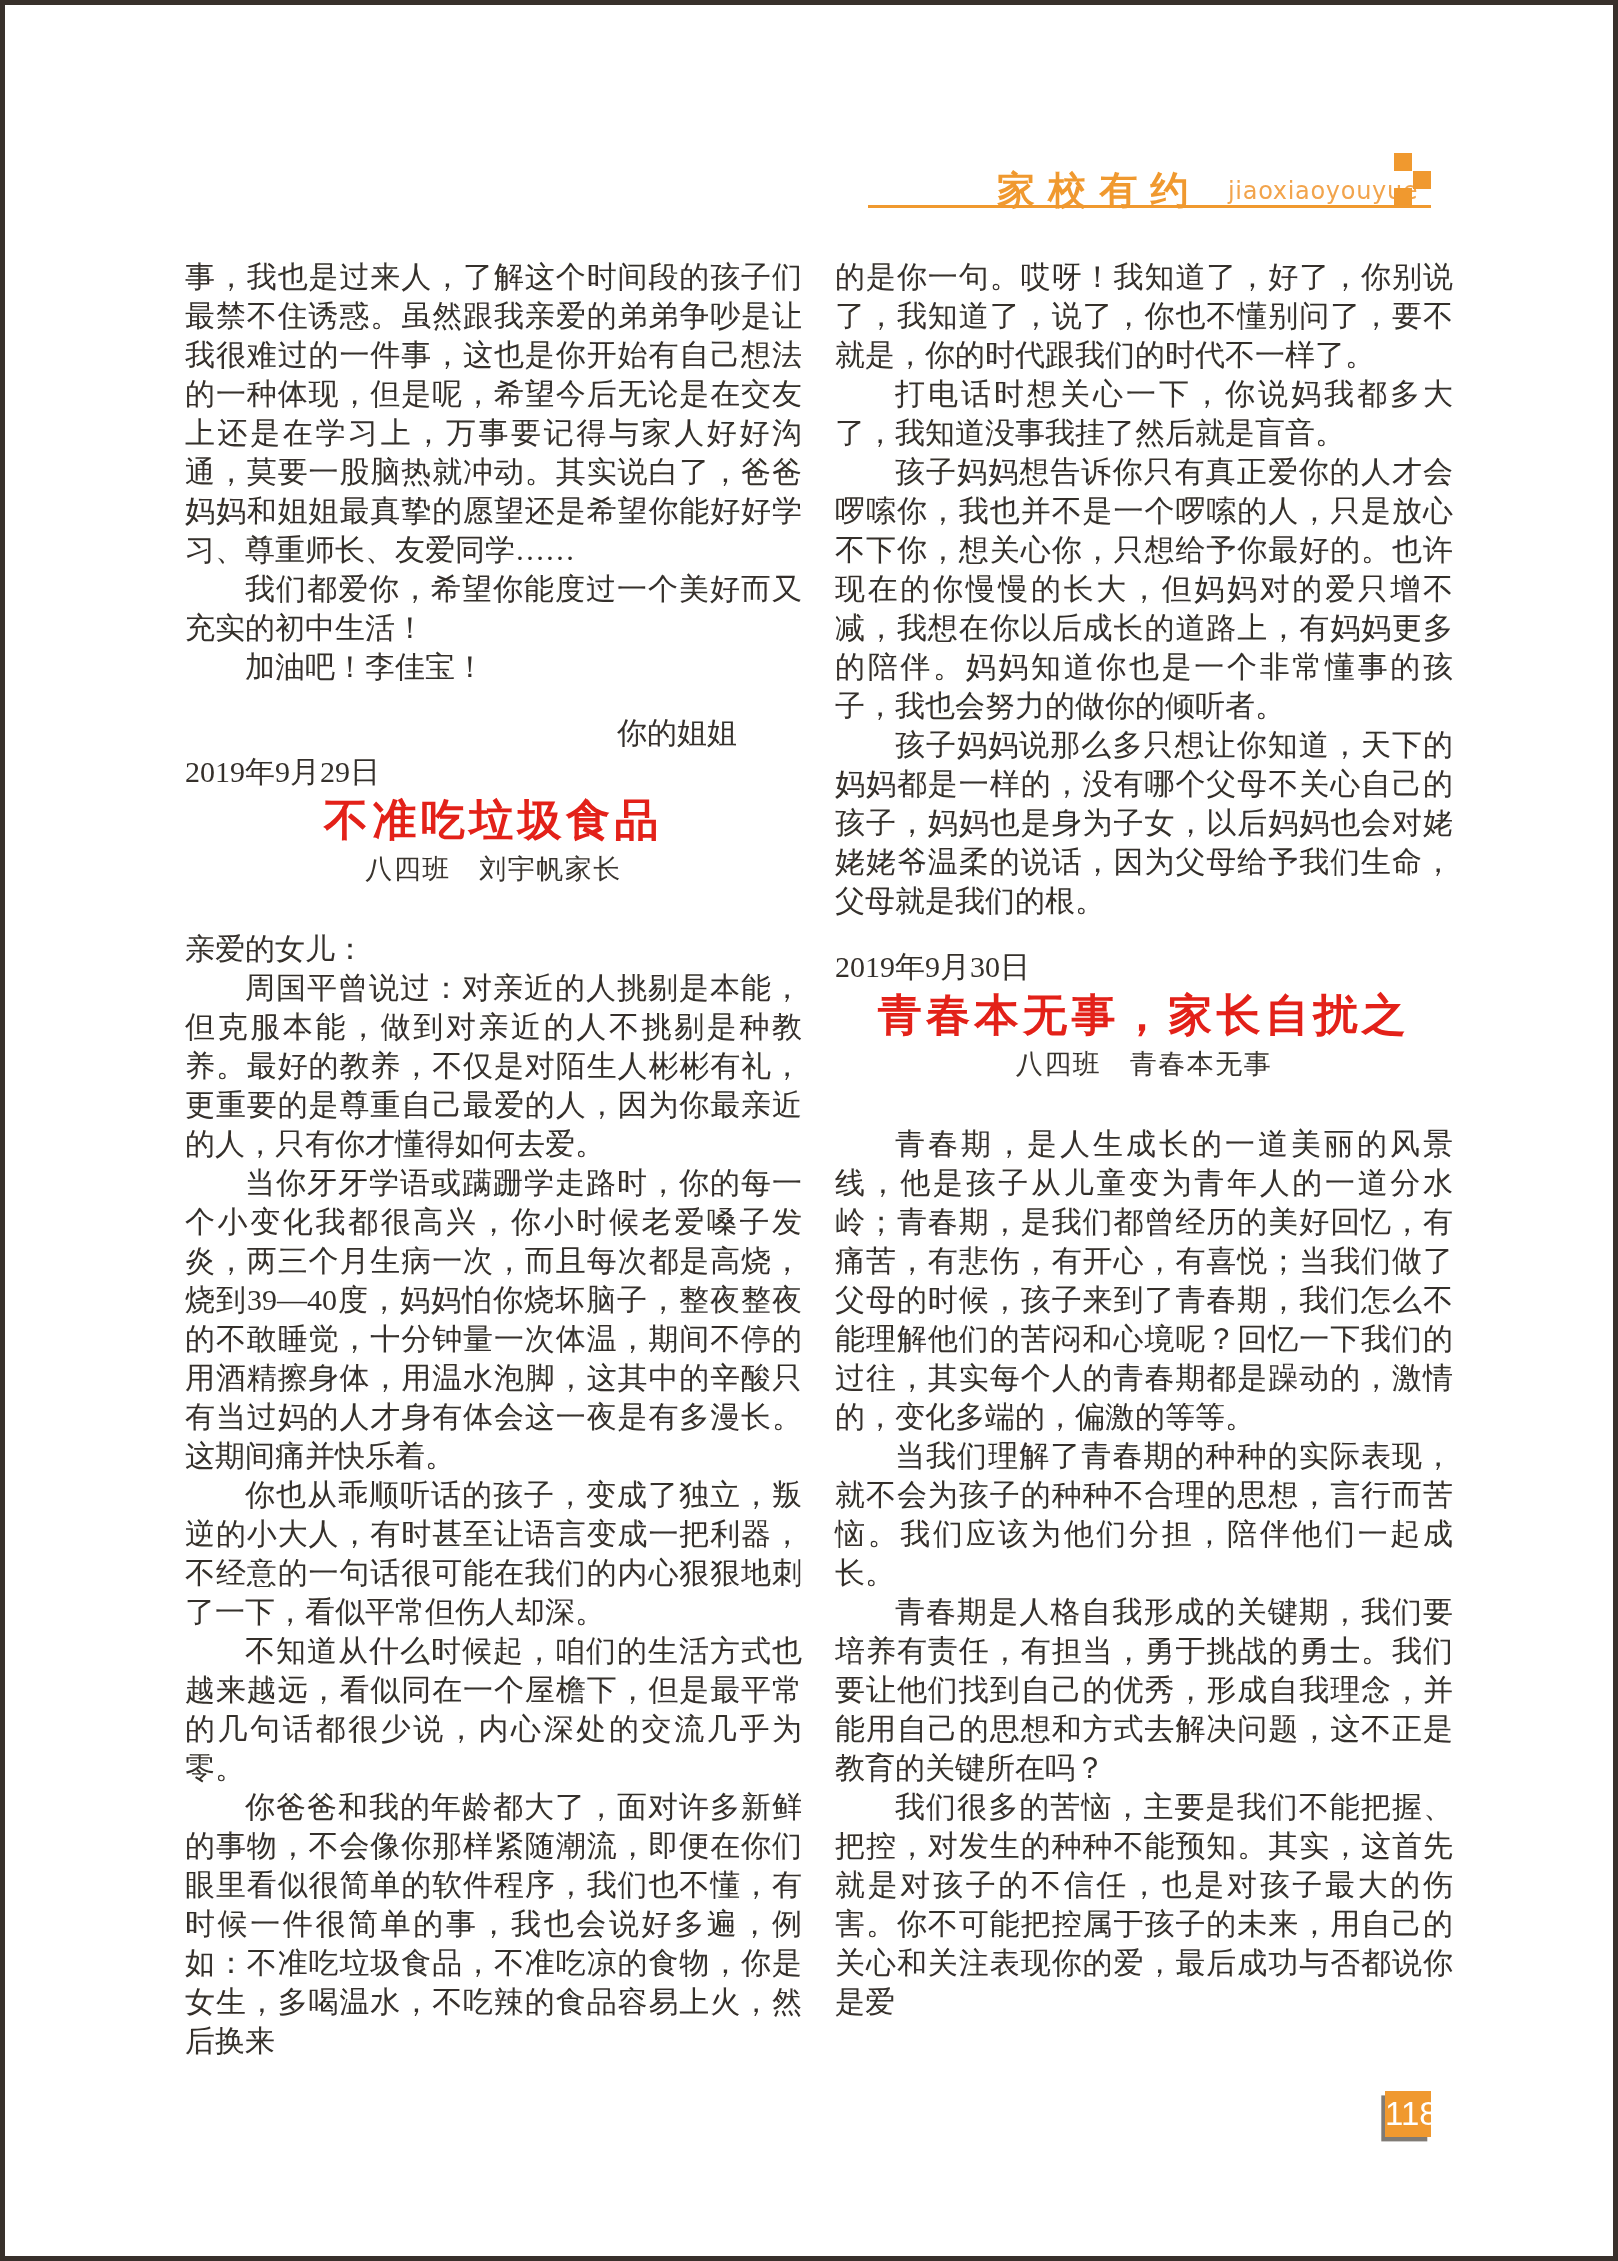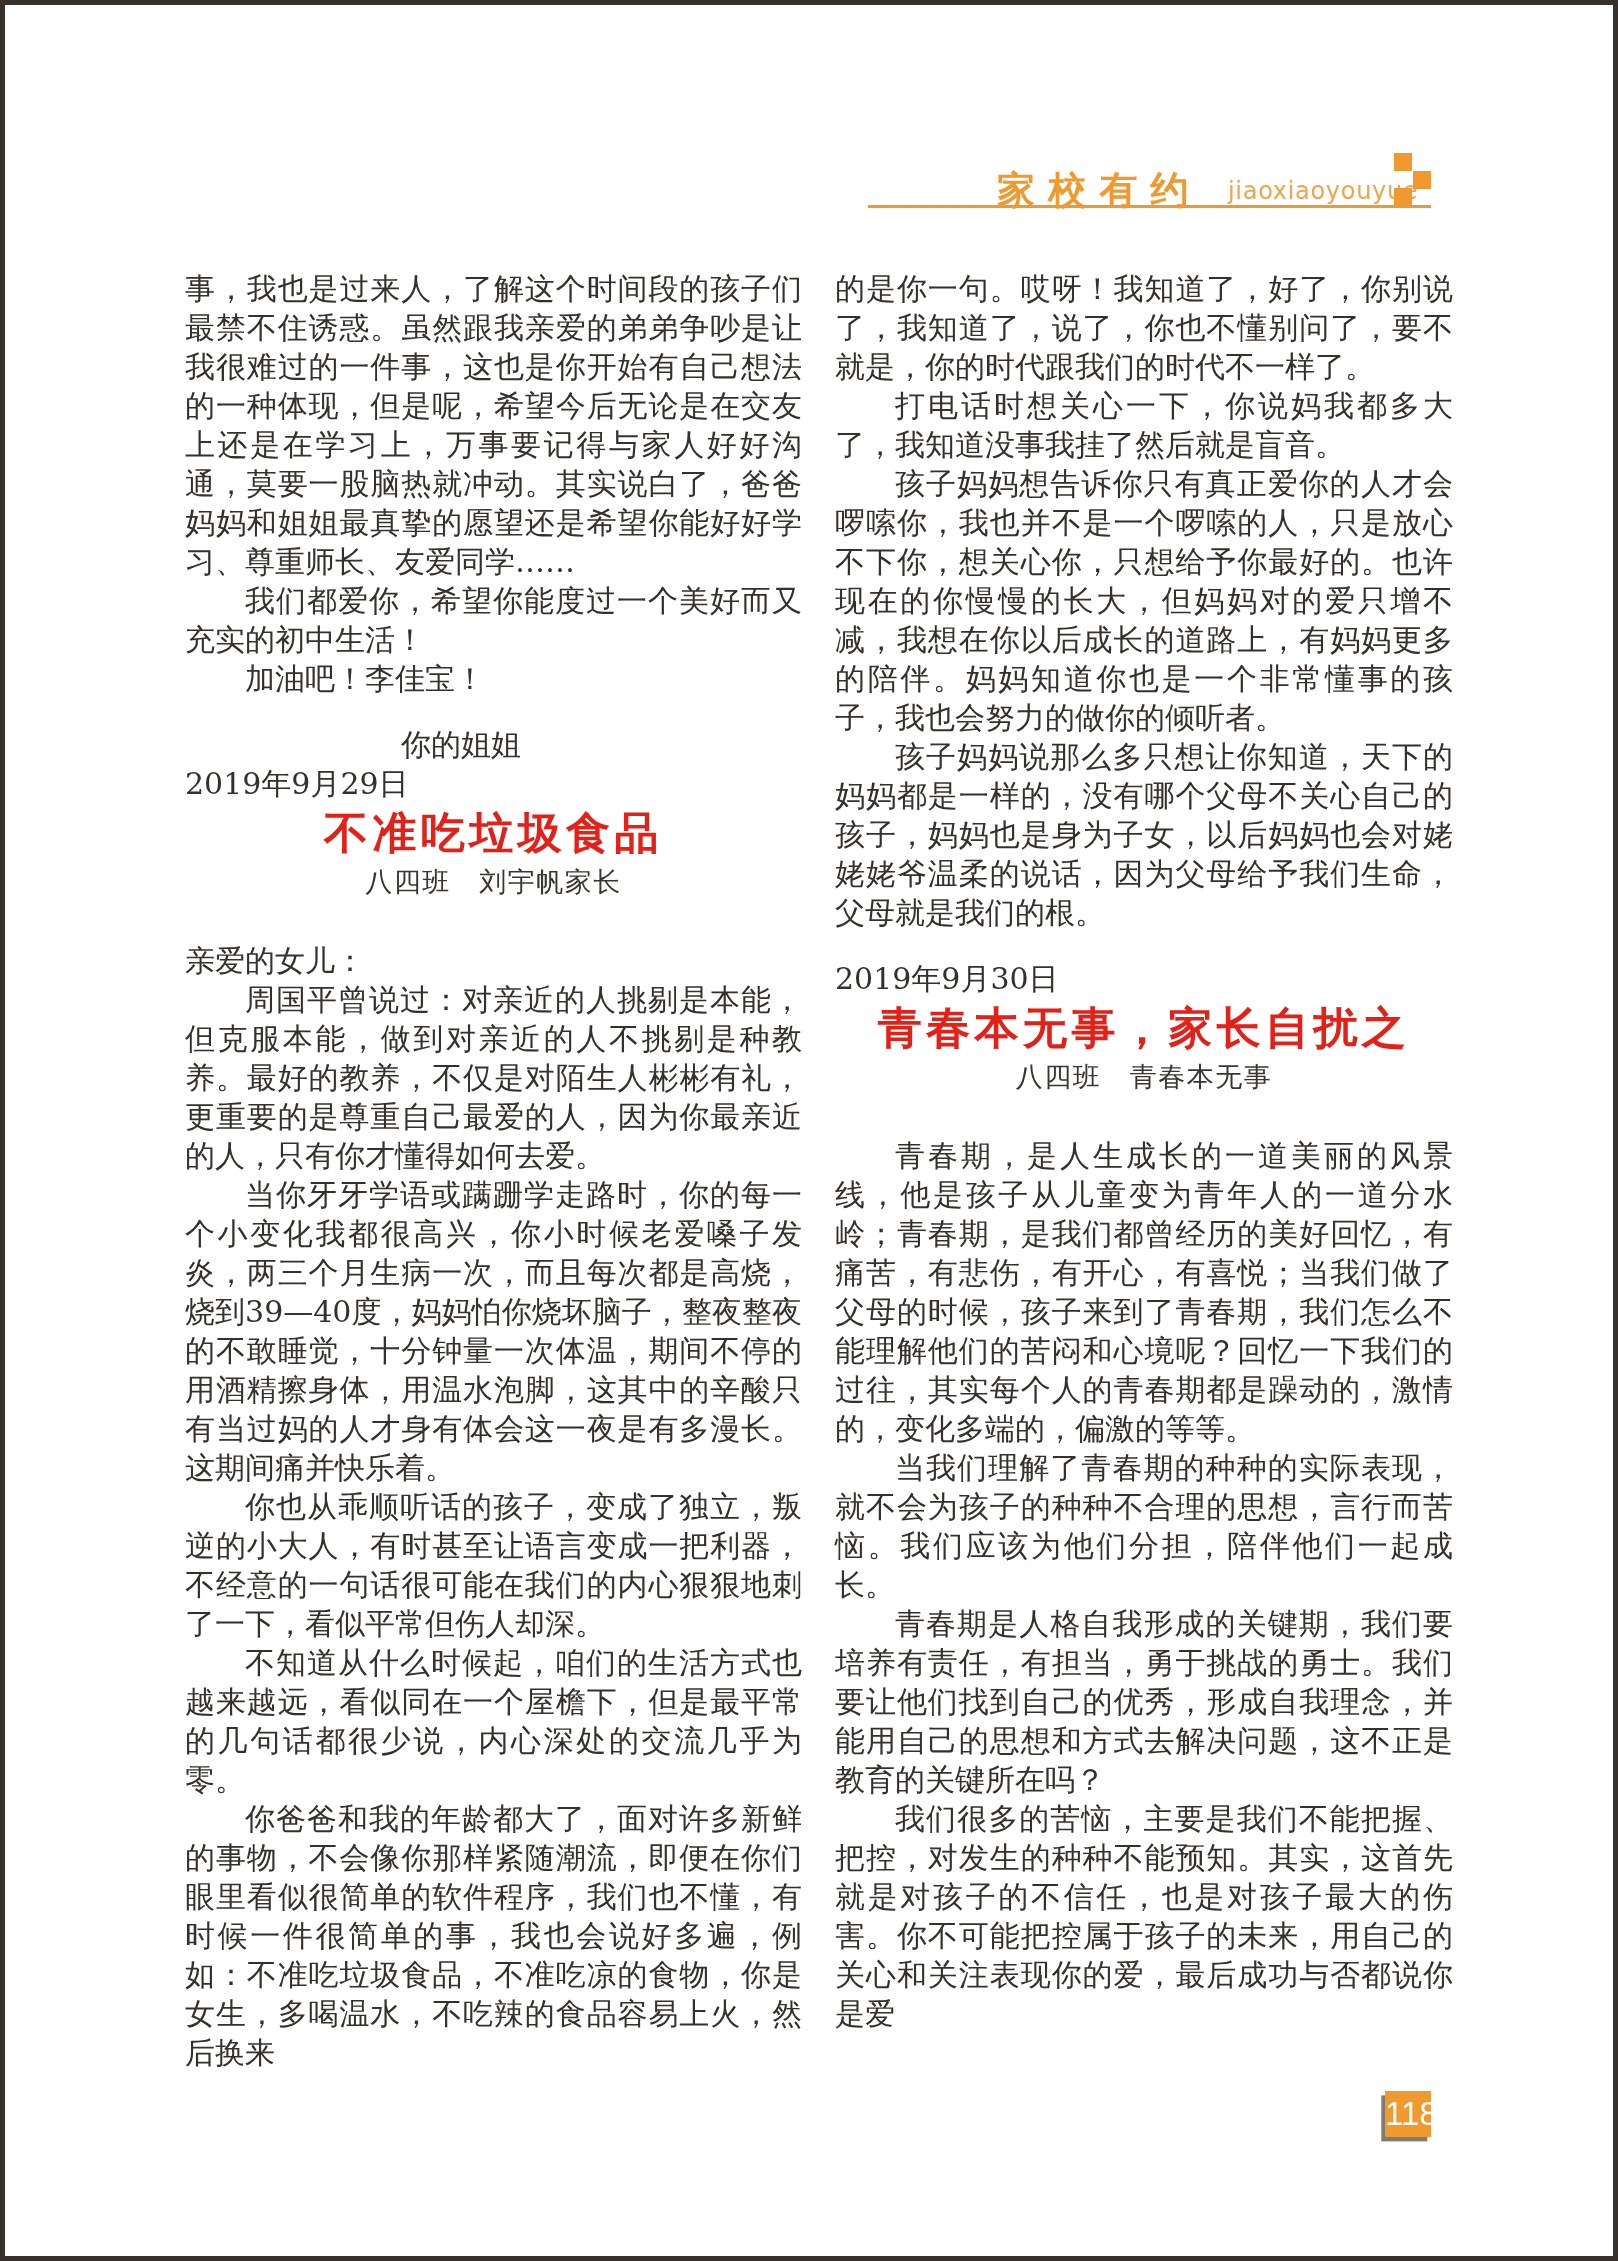--- a/index.html
+++ b/index.html
@@ -24,27 +24,27 @@
   .hdr-pinyin{
     position:absolute;left:1223px;top:172px;
     font-size:24px;color:#f2a44c;letter-spacing:0.7px;white-space:nowrap;
     font-family:"DejaVu Sans","Liberation Sans",sans-serif;
   }
   .sq{position:absolute;width:18.4px;height:18.4px;background:#f0992f;}
   .sq1{left:1389px;top:148px;}
   .sq2{left:1408px;top:166px;}
   .sq3{left:1389px;top:183px;}
   
-  .col{position:absolute;top:264px;font-size:30px;line-height:39px;text-align:justify;}
+  .col{position:absolute;top:252px;font-size:30px;line-height:39px;text-align:justify;font-family:Liberation Serif, serif;}
   .col-left{left:180px;width:617px;}
   .col-right{left:830px;width:618px;}
   .col p{margin:0;}
   .indent{text-indent:2em;}
   .sig-block{margin-top:26.5px;}
-  .sig-name{text-align:center;}
+  .sig-name{text-align:right;}
   .sig-date{text-align:left;}
   .sig-name.left-col{padding-right:65px;}
   .sig-date.left-col{padding-right:22px;}
   .sig-name.right-col{padding-right:79px;}
   .sig-date.right-col{padding-right:60px;}
   .piece-title{
     margin:87px 0 0 0;
     text-align:center;
     font-size:44px;line-height:60px;
     font-weight:bold;color:#e32119;

